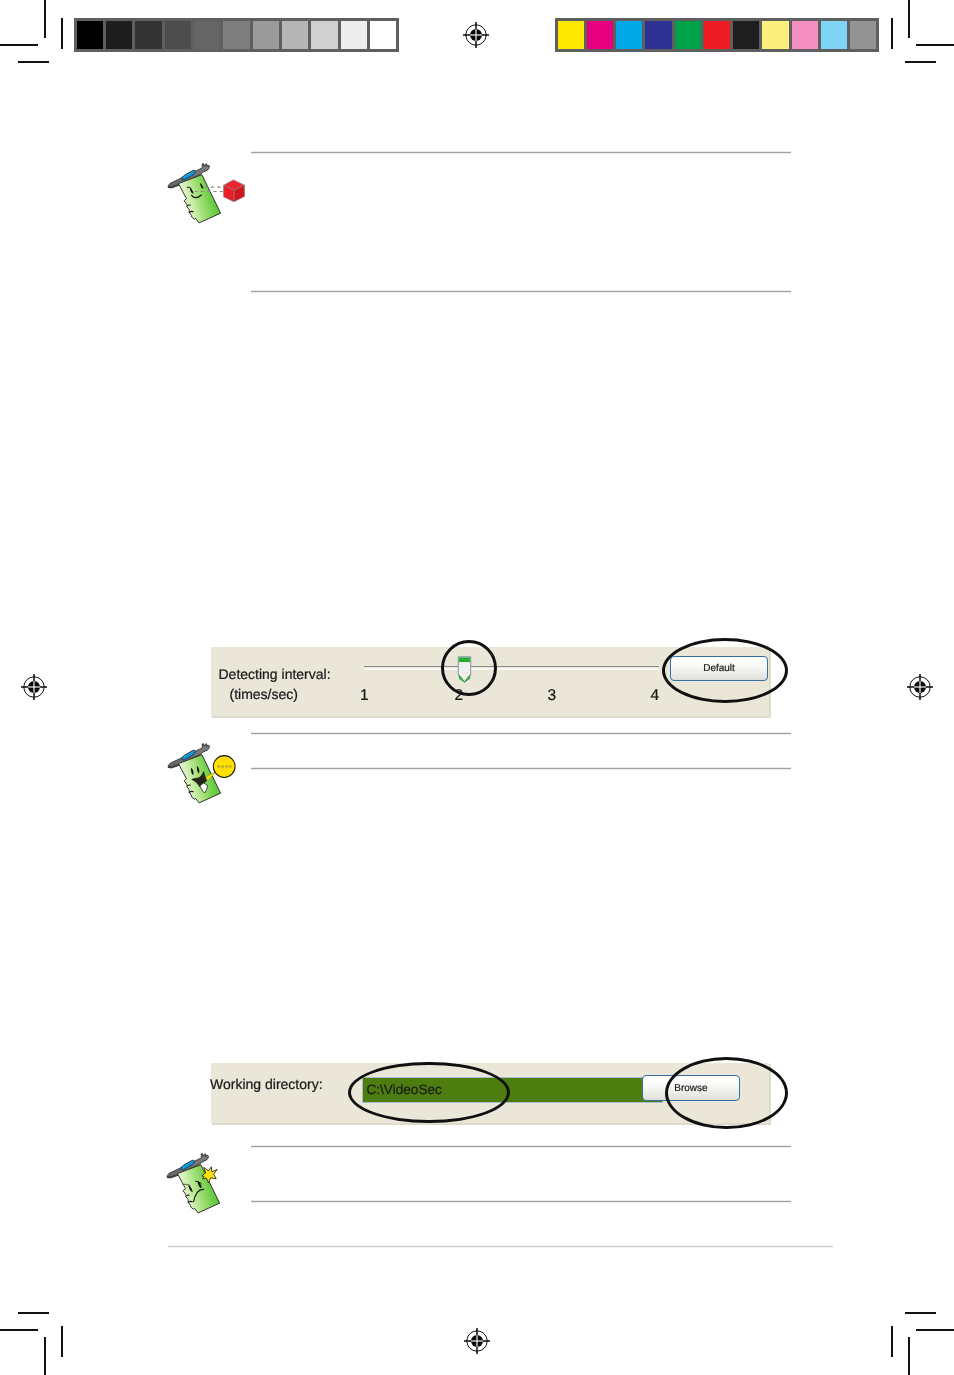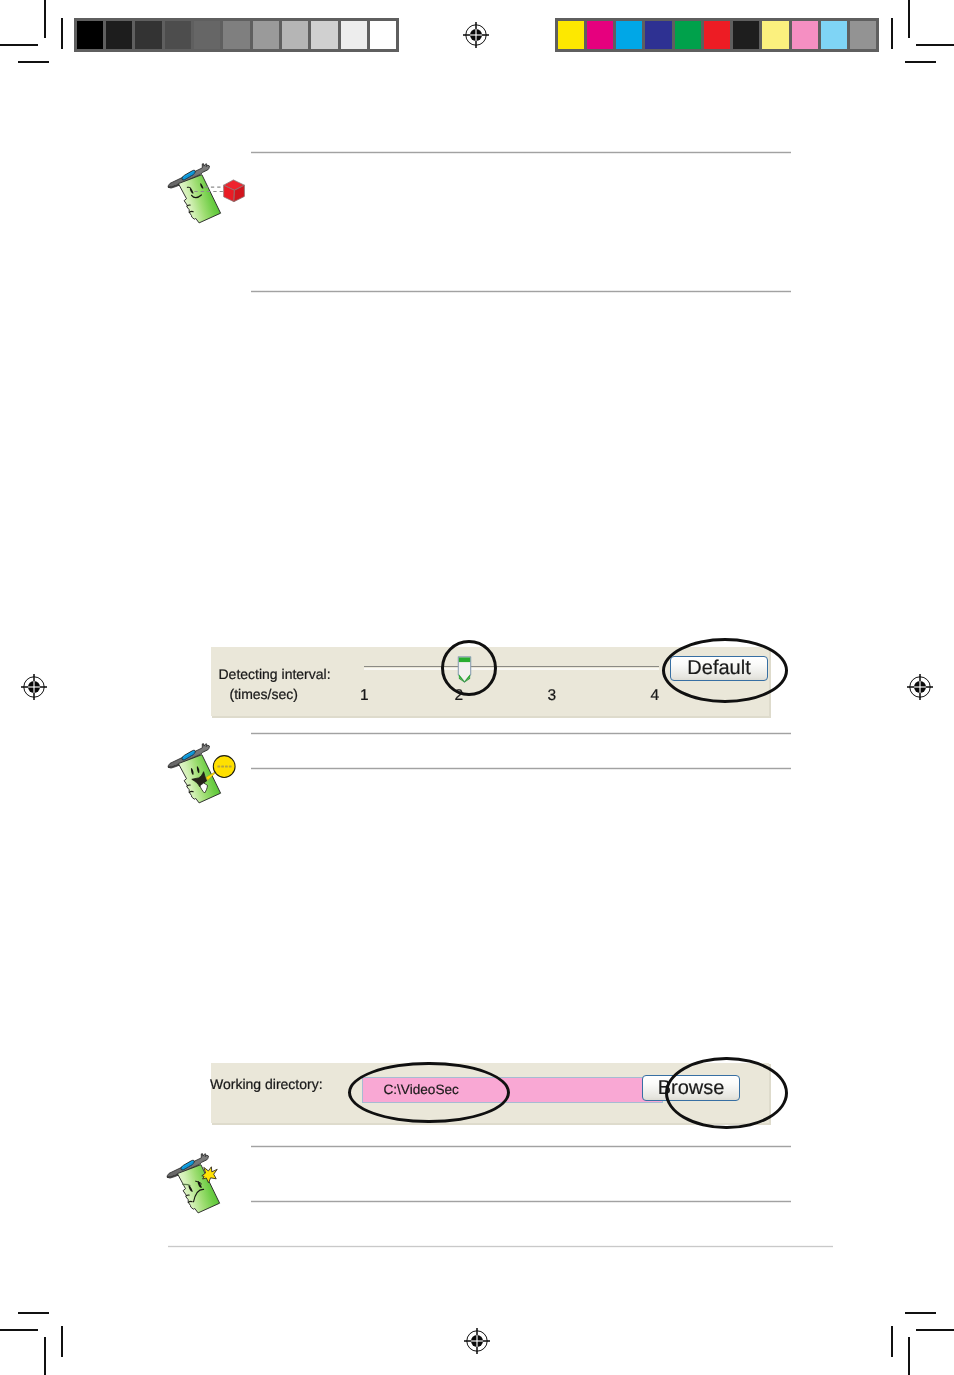--- a/index.html
+++ b/index.html
@@ -25,24 +25,24 @@
             background:linear-gradient(180deg,#ffffff 0%,#d5d5d5 33.4%,#a2a2a2 33.4%,#a2a2a2 66.7%,#d8d8d8 66.7%,#ffffff 100%);}
 
   
   .uipanel{position:absolute;background:#eae7d9;box-sizing:border-box;}
   .uishadow{position:absolute;background:#dedbcc;}
   .uitext{position:absolute;color:#191919;font-family:"Liberation Sans",sans-serif;
           font-size:14px;white-space:nowrap;line-height:16px;-webkit-text-stroke:0.22px #191919;}
   .xpbtn{position:absolute;box-sizing:border-box;border:1.7px solid #376fa3;border-radius:4px;
          background:linear-gradient(180deg,#ffffff 0%,#fbfbfa 30%,#f1f1ee 58%,#e6e5df 88%,#dcdbd4 100%);
          display:flex;align-items:center;justify-content:center;
-         font-family:"Liberation Sans",sans-serif;font-size:20px;color:#1a1a1a;-webkit-text-stroke:0.2px #1a1a1a;}
-  .xpfield{position:absolute;box-sizing:border-box;border:1.5px solid #a6bcd2;background:#f9a8d4;
+         font-family:"Liberation Sans",sans-serif;font-size:10px;color:#1a1a1a;-webkit-text-stroke:0.2px #1a1a1a;}
+  .xpfield{position:absolute;box-sizing:border-box;border:1.5px solid #a6bcd2;background:#4d7c0f;
            display:flex;align-items:center;
-           font-family:"Liberation Sans",sans-serif;font-size:13.6px;color:#1a1a1a;padding-left:21px;-webkit-text-stroke:0.2px #1a1a1a;}
+           font-family:"Liberation Sans",sans-serif;font-size:13.6px;color:#1a1a1a;padding-left:4px;-webkit-text-stroke:0.2px #1a1a1a;}
   .ellipse{position:absolute;border:3px solid #101010;border-radius:50%;background:transparent;}
   .sliderTrack{position:absolute;height:1px;background:#9d9d9d;}
 </style>
 </head>
 <body>
 
 <div class="page">
 
   <div class="abs">
     <div class="cmk" style="left:44px;top:0;width:1.6px;height:38px;"></div>

